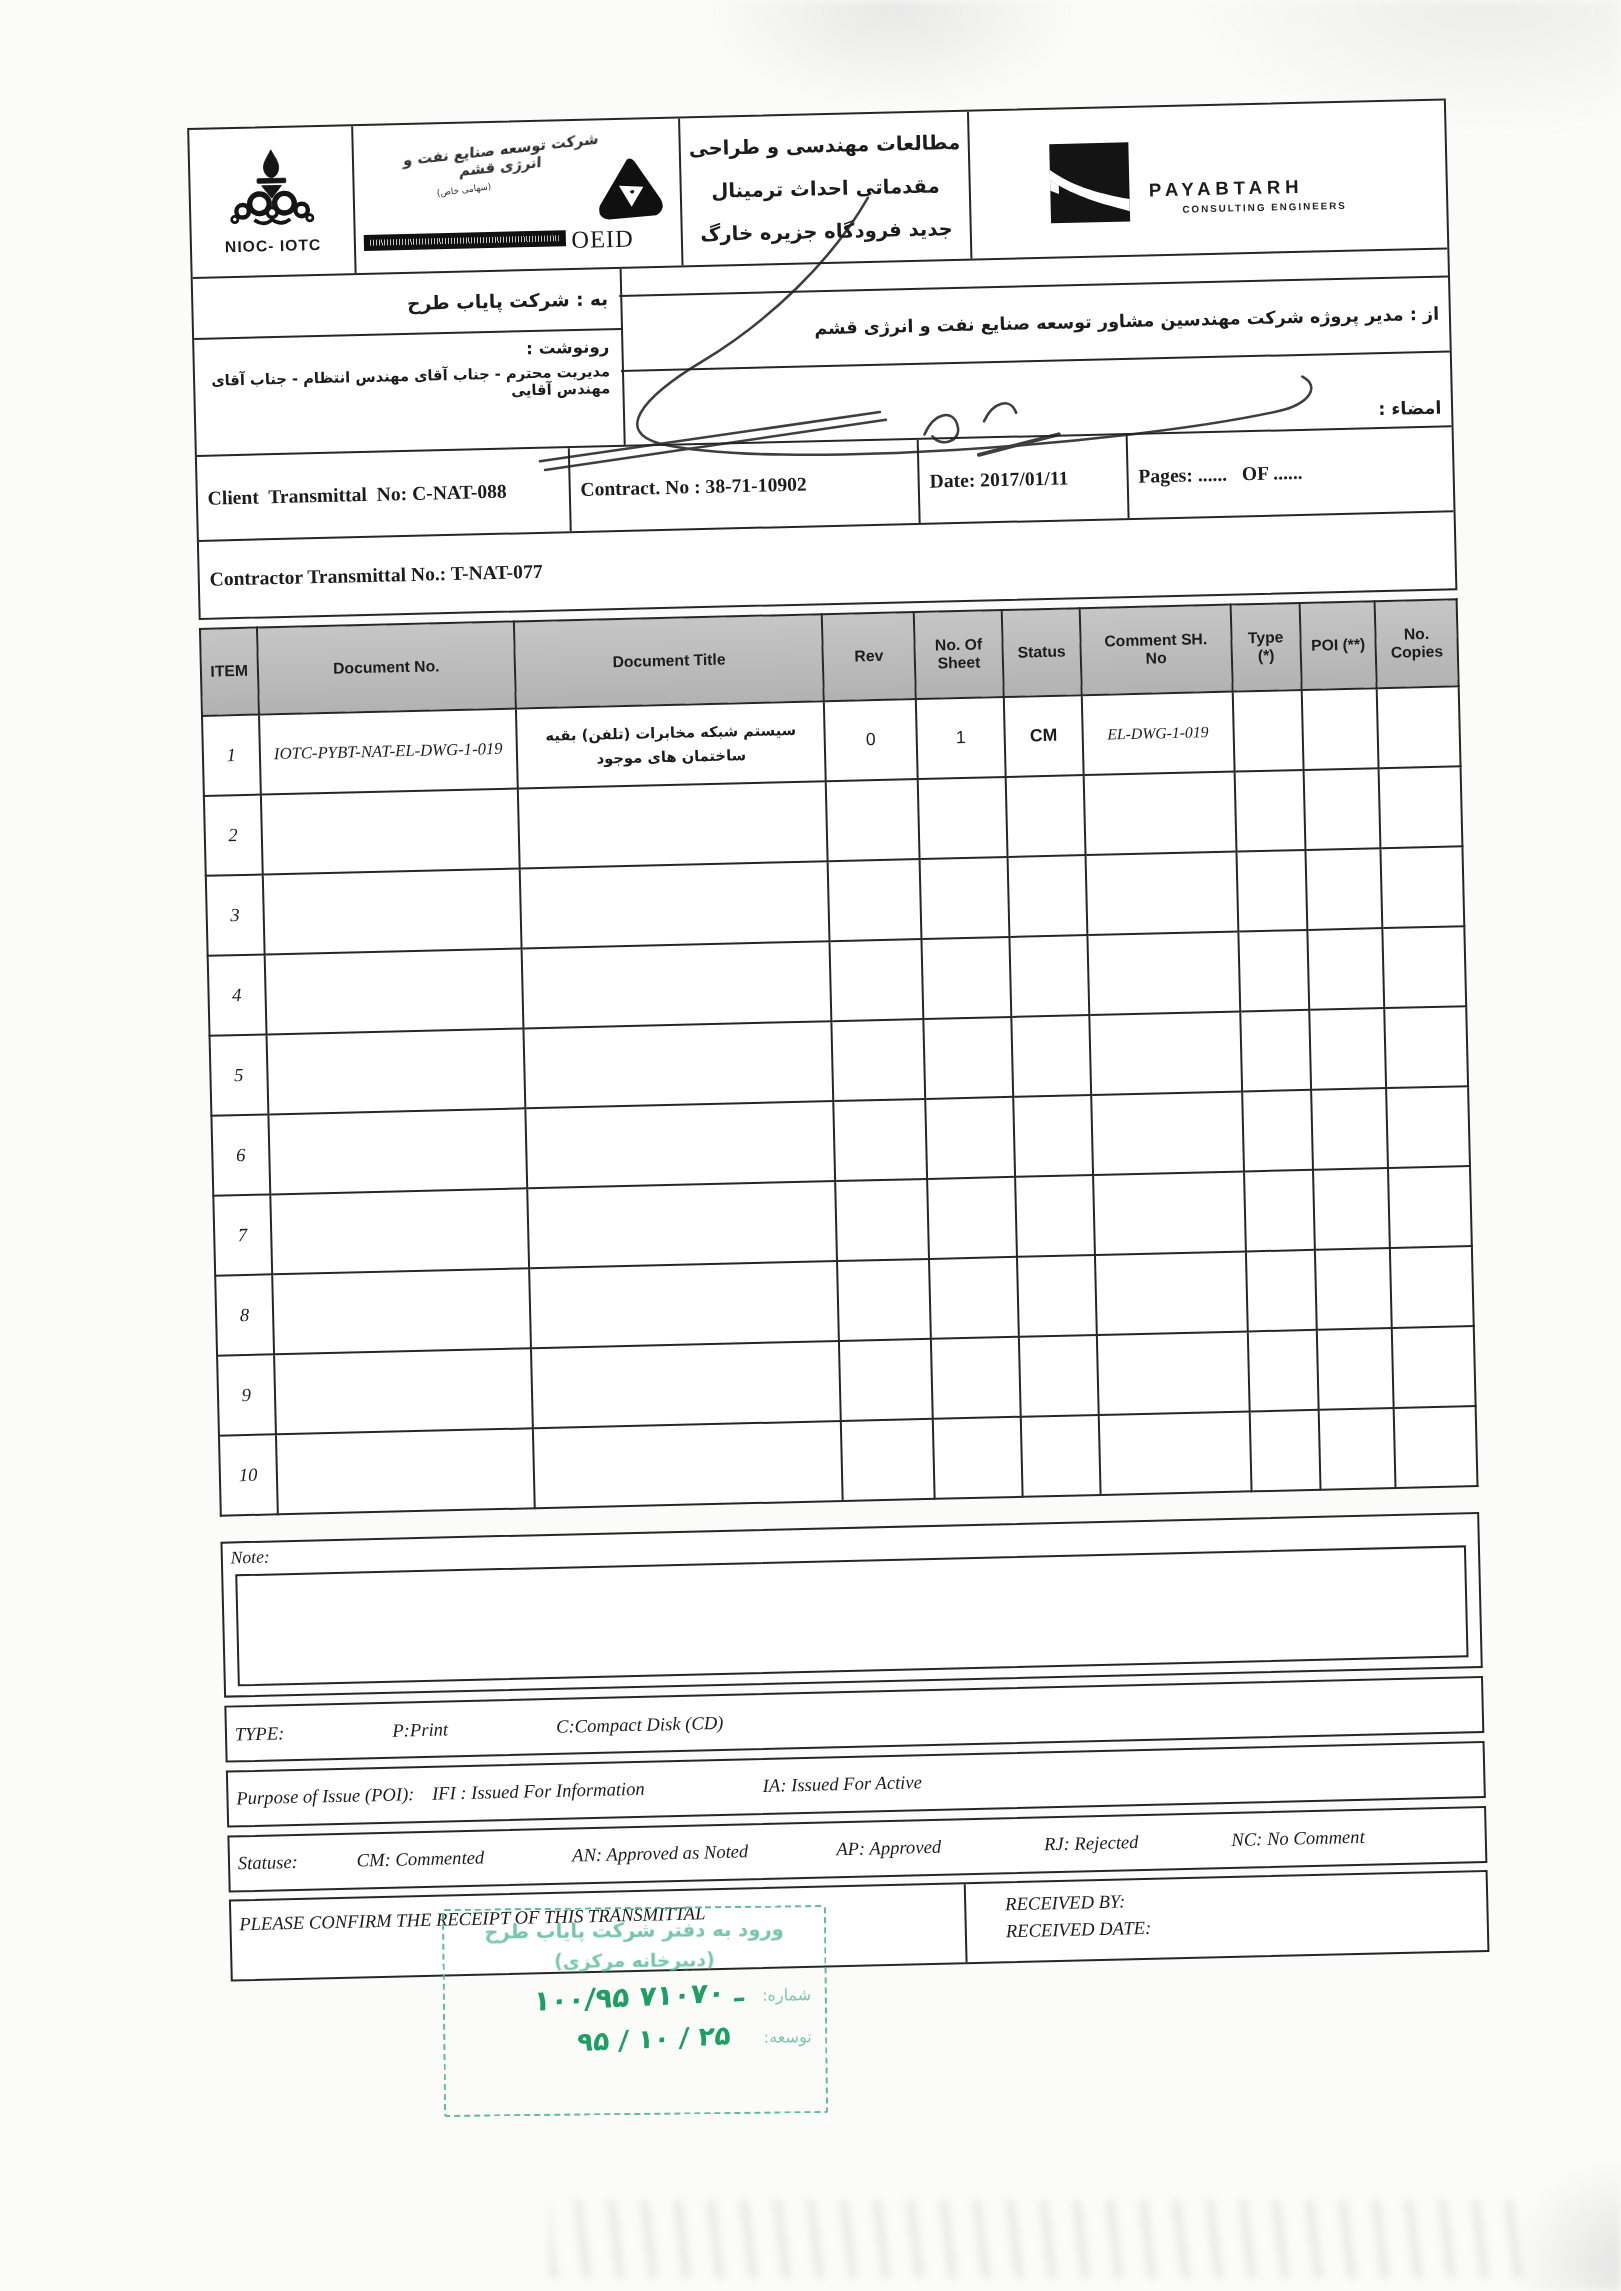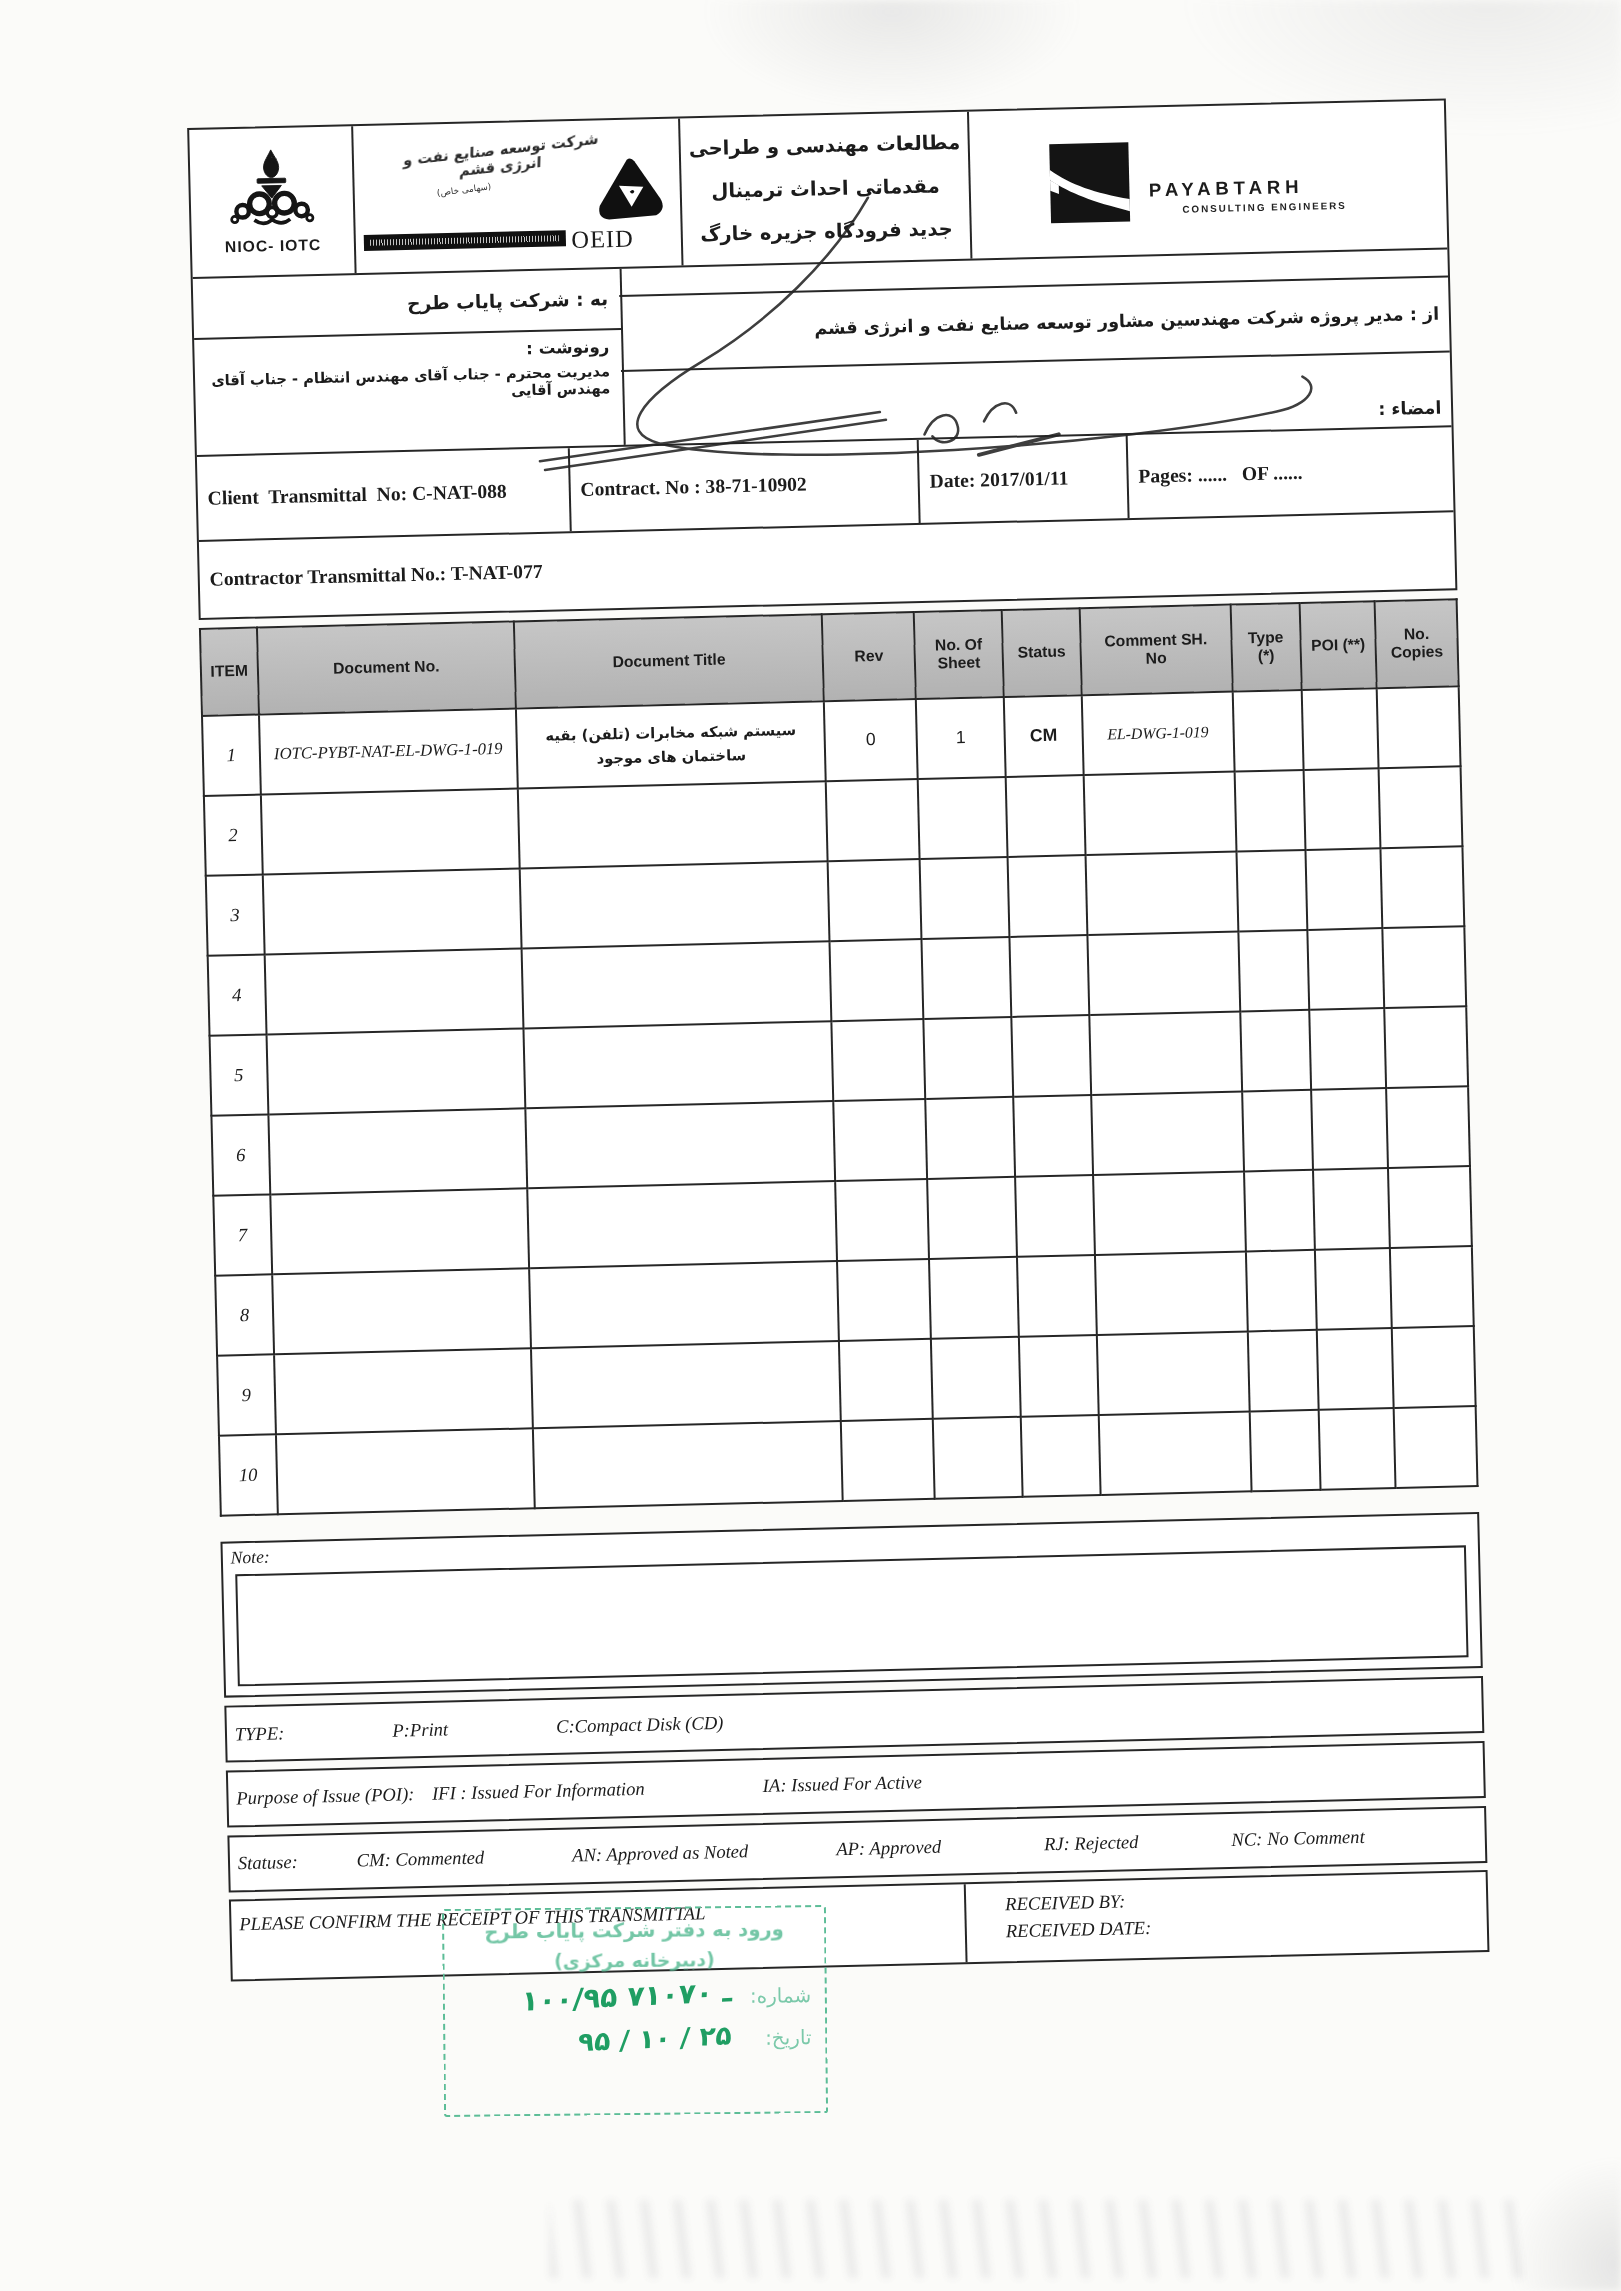--- a/index.html
+++ b/index.html
@@ -121,21 +121,21 @@
   .stamp{
     position:absolute;left:443px;top:1907px;width:384px;height:208px;
     border:2.9px dashed #5cbd97;border-radius:2.9px;
     transform:rotate(-.6deg);
     color:#5cbd97;direction:rtl;padding:9.8px 13.7px 5.9px 13.7px;box-sizing:border-box;
     font-family:"DejaVu Sans",sans-serif;
   }
   .stamp-line1{font-weight:bold;font-size:19.6px;text-align:center;opacity:.85;filter:blur(0.3px);}
   .stamp-line2{font-weight:bold;font-size:18.6px;text-align:center;margin-top:7.8px;opacity:.85;filter:blur(0.3px);}
   .stamp-row{display:flex;align-items:center;margin-top:9.8px;}
-  .stamp-row .slab{font-size:20px;opacity:.8;}
+  .stamp-row .slab{font-size:16px;opacity:.8;}
   .stamp-row .sval{direction:ltr;unicode-bidi:isolate;color:#1f9e63;font-weight:bold;font-size:28px;
     letter-spacing:2px;transform:skewX(-6deg) rotate(-2deg);margin-right:17.6px;white-space:pre;}
   .stamp-row.date .sval{font-size:26.5px;margin-right:33px;}
 </style>
 </head>
 <body>
 
 <div class="smudge top1"></div>
 <div class="smudge top2"></div>
 <div class="smudge bottom1"></div>
@@ -430,17 +430,17 @@
 </div>
 
 <div class="stamp">
   <div class="stamp-line1">ورود به دفتر شرکت پایاب طرح</div>
   <div class="stamp-line2">(دبیرخانه مرکزی)</div>
   <div class="stamp-row">
     <span class="slab">شماره:</span>
     <span class="sval">۱۰۰/۹۵ ـ ۷۱۰۷۰</span>
   </div>
   <div class="stamp-row date">
-    <span class="slab">تاریخ:</span>
+    <span class="slab">توسعه:</span>
     <span class="sval">۹۵ / ۱۰ / ۲۵</span>
   </div>
 </div>
 
 
 </body></html>

